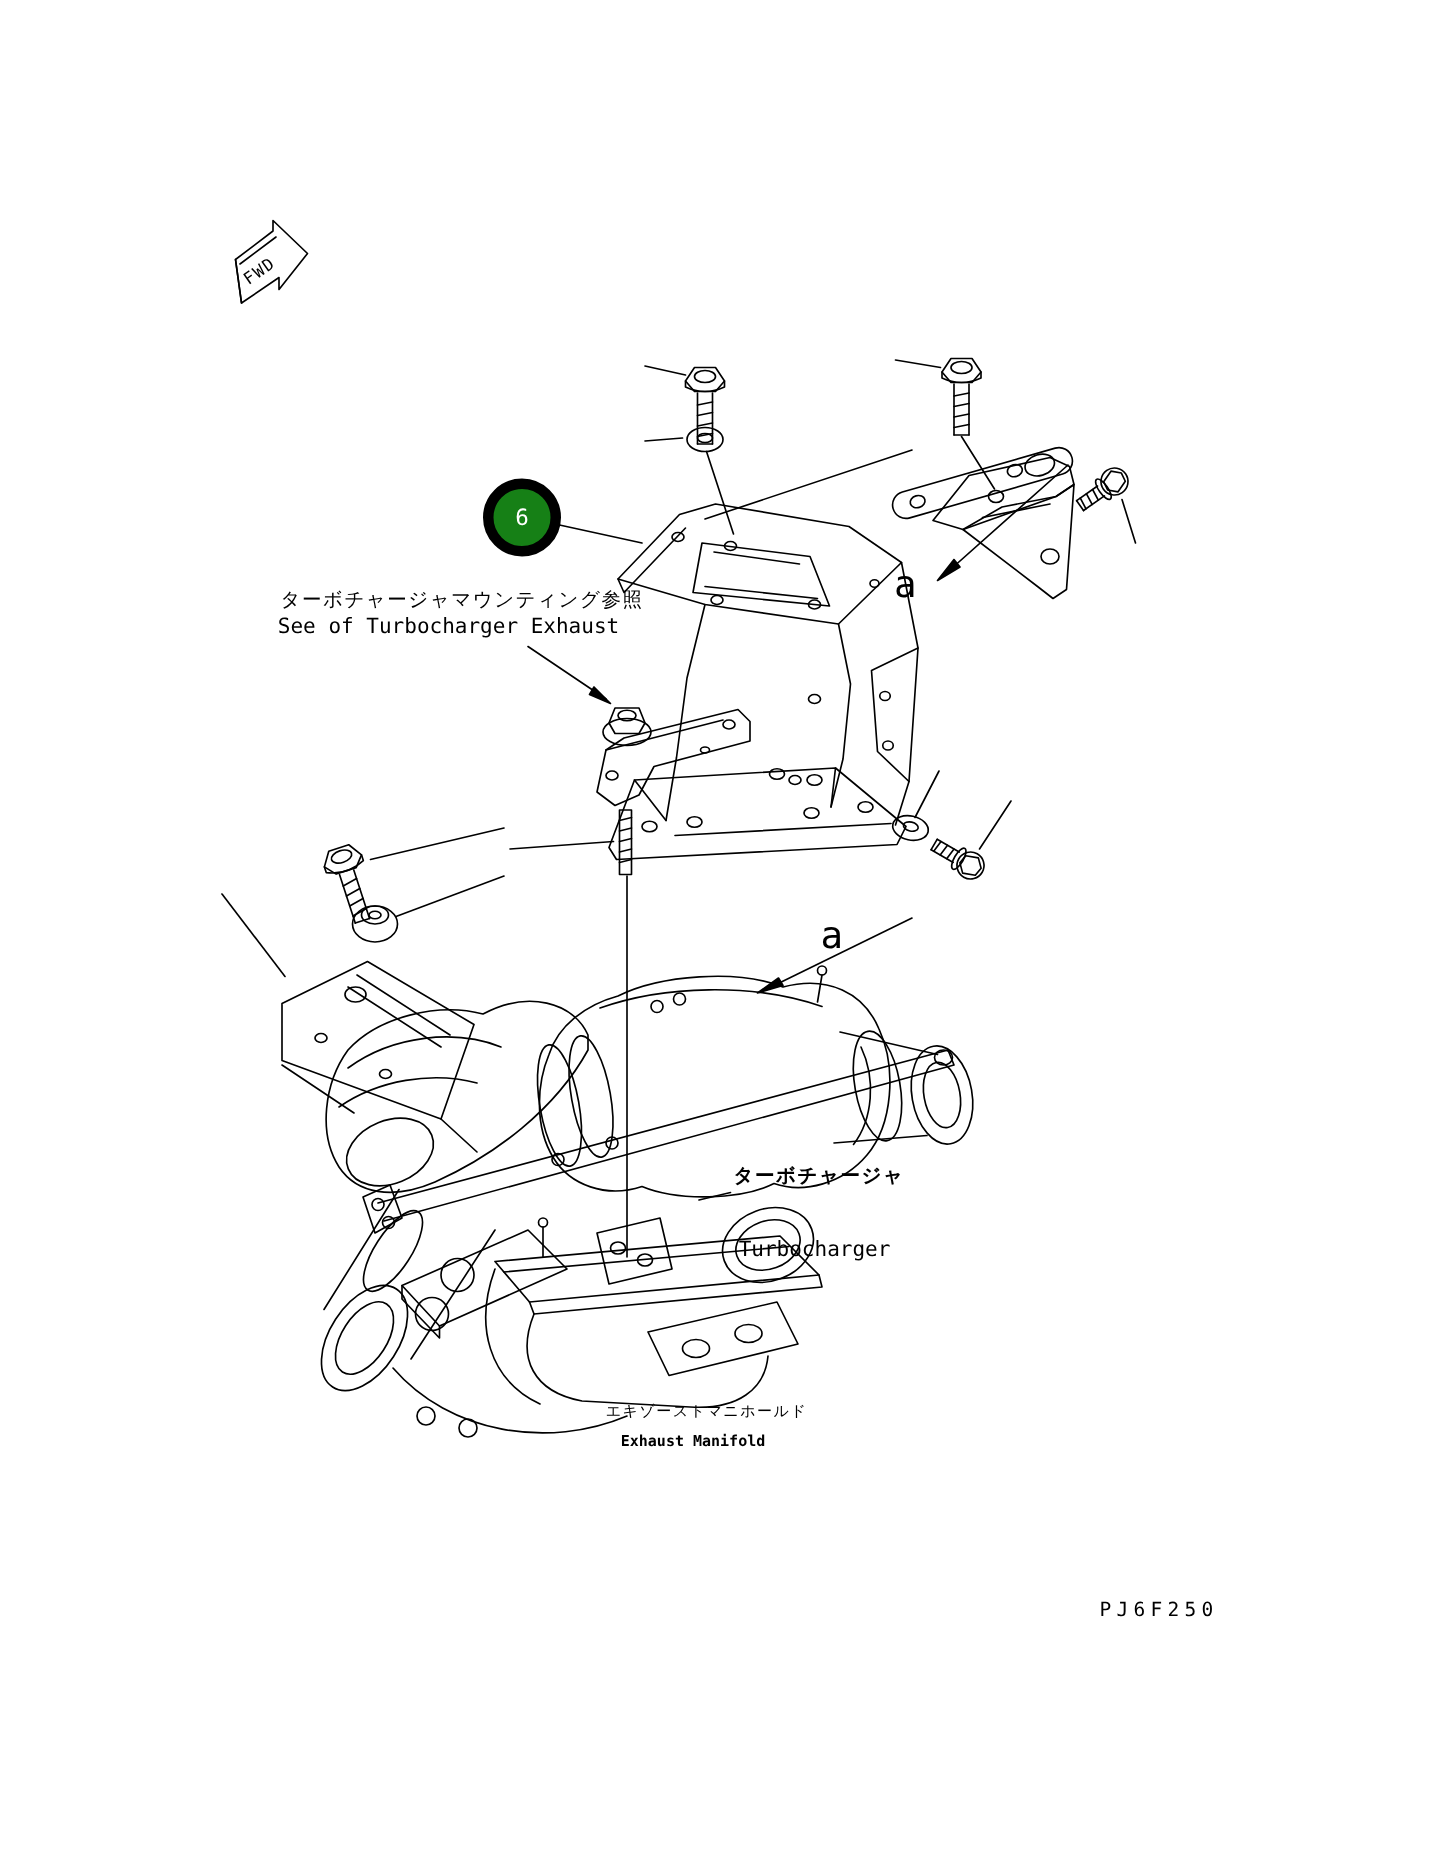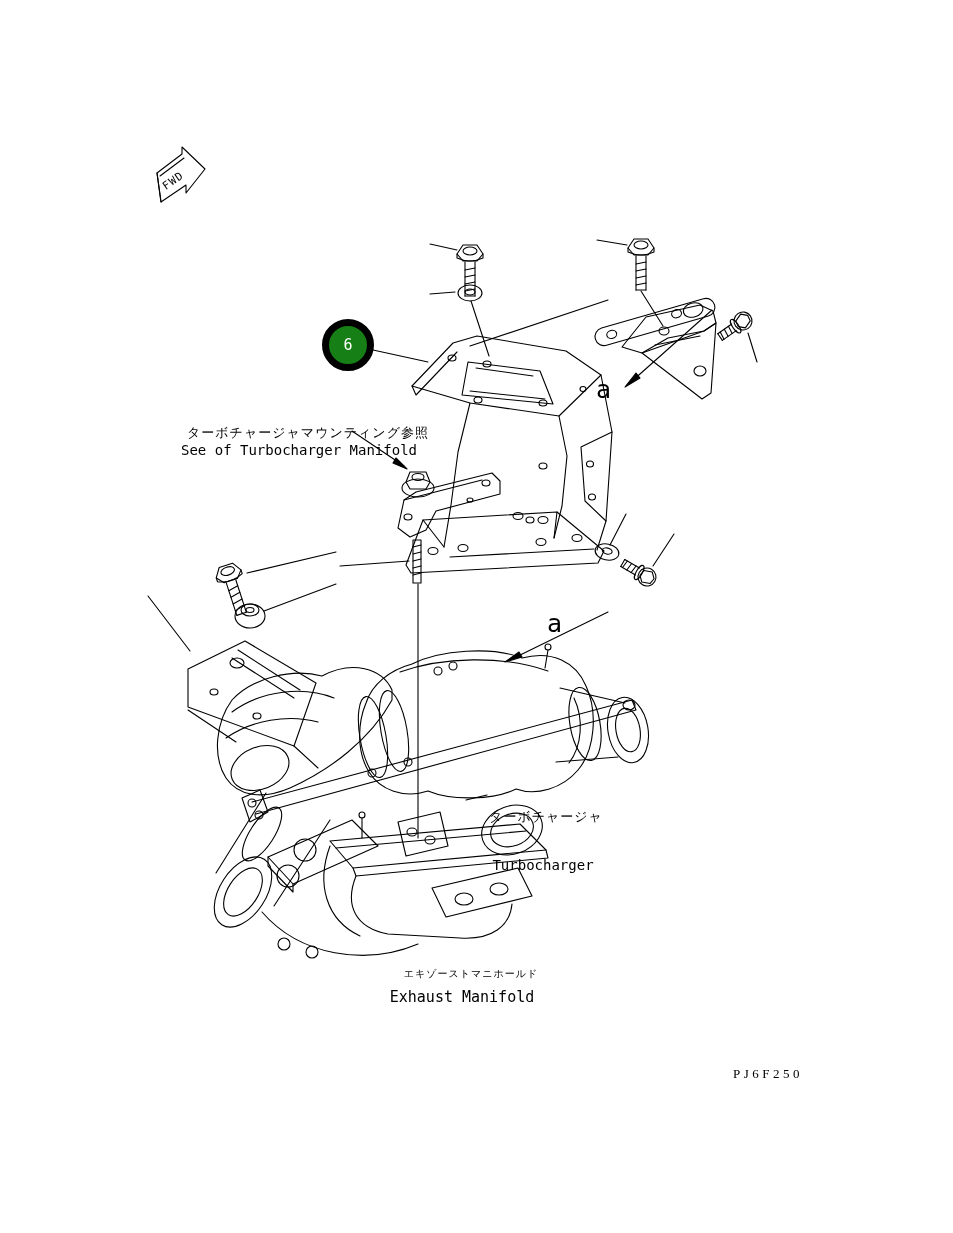--- a/index.html
+++ b/index.html
@@ -1,20 +1,20 @@
 <!DOCTYPE html>
 <html><head>
 <meta charset="utf-8">
 <style>
   html,body{margin:0;padding:0;background:#fff;}
   .stage{position:relative;width:953px;height:1233px;background:#ffffff;overflow:hidden;
          font-family:"DejaVu Sans Mono", monospace;color:#000;}
   .stage svg{position:absolute;left:0;top:0;}
   .lbl{position:absolute;white-space:pre;line-height:1.25;}
-  .center{text-align:center;margin-top:32px;}
+  .center{text-align:center;}
   .callout{position:absolute;left:322px;top:319px;width:38px;height:38px;border-radius:50%;
            border:7px solid #000;display:flex;align-items:center;justify-content:center;
            font-size:15px;}
   .fwd{transform:rotate(-35deg);transform-origin:left top;letter-spacing:1px;font-size:11px;}
   .viewlabel{font-size:25px;}
   .jp{letter-spacing:1px;}
 </style>
 </head>
 <body>
 
@@ -259,22 +259,22 @@
   <div class="lbl fwd" style="left:160px;top:182px;">FWD</div>
 
   <div class="callout" style="background: rgb(22, 128, 22); border-color: rgb(0, 0, 0); color: rgb(255, 255, 255);">
     <span>6</span>
   </div>
 
   <div class="lbl viewlabel" style="left:596px;top:374px;">a</div>
   <div class="lbl viewlabel" style="left:547px;top:608px;">a</div>
 
   <div class="lbl center jp" style="left:187px;top:393px;width:240px;font-size:13px;">ターボチャージャマウンティング参照</div>
-  <div class="lbl center" style="left:171px;top:410px;width:256px;font-size:14px;">See of Turbocharger Manifold</div>
-
-  <div class="lbl center jp" style="left:476px;top:777px;width:140px;font-size:13px;">ターボチャージャ</div>
+  <div class="lbl center" style="left:171px;top:410px;width:256px;font-size:14px;">See of Turbocharger Exhaust</div>
+
+  <div class="lbl center jp" style="left:476px;top:777px;width:140px;font-size:13px;font-weight:bold;">ターボチャージャ</div>
   <div class="lbl center" style="left:473px;top:825px;width:140px;font-size:14px;">Turbocharger</div>
 
   <div class="lbl center jp" style="left:371px;top:936px;width:200px;font-size:10px;">エキゾーストマニホールド</div>
-  <div class="lbl center" style="left:362px;top:956px;width:200px;font-size:15px;">Exhaust Manifold</div>
-
-  <div class="lbl" style="left:733px;top:1066px;font-size:13px;letter-spacing:3.5px;font-family:Liberation Serif, serif;">PJ6F250</div>
+  <div class="lbl center" style="left:362px;top:956px;width:200px;font-size:10px;font-weight:bold;">Exhaust Manifold</div>
+
+  <div class="lbl" style="left:733px;top:1066px;font-size:13px;letter-spacing:3.5px;">PJ6F250</div>
 </div>
 
 </body></html>

